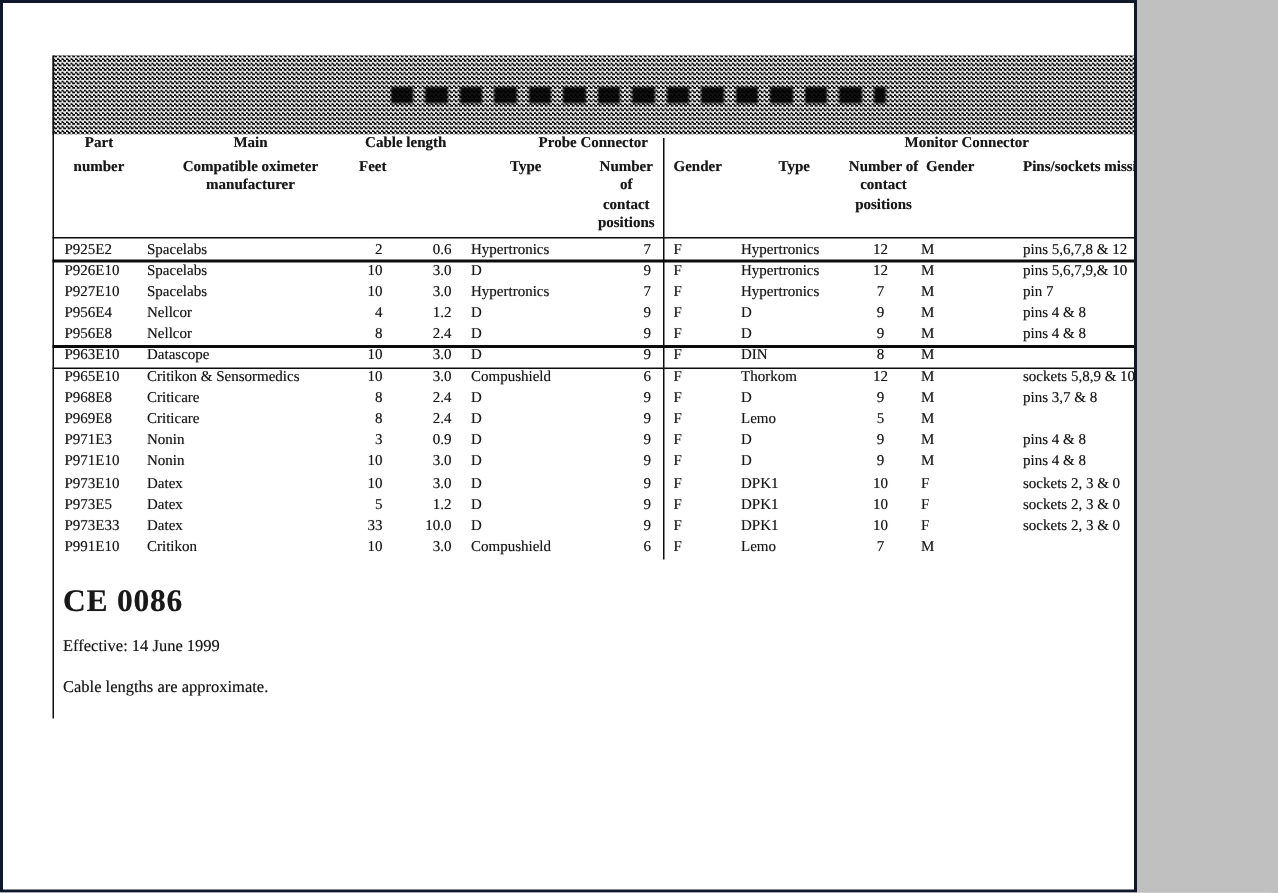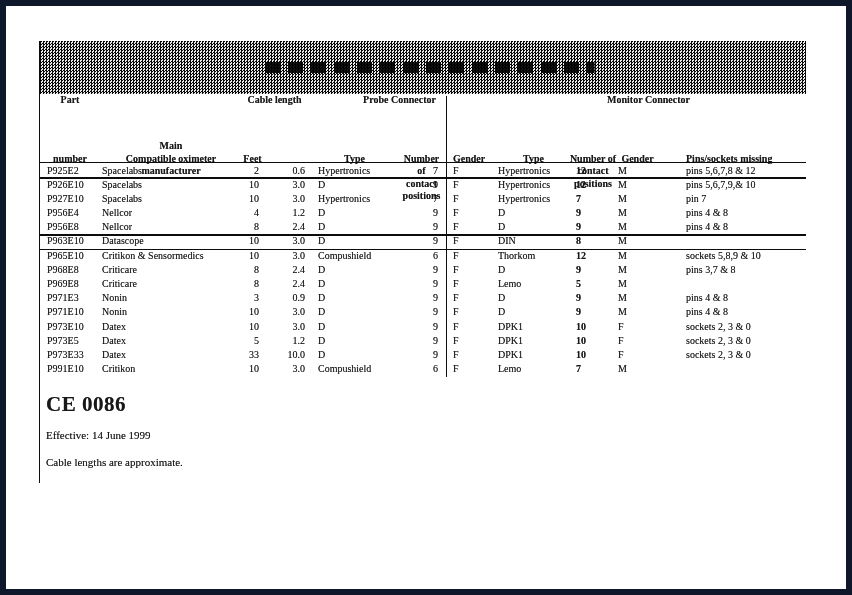--- a/index.html
+++ b/index.html
@@ -1,20 +1,20 @@
 <!DOCTYPE html>
 <html><head>
 <meta charset="utf-8">
 <style>
   html,body{margin:0;padding:0;background:#c0c0c0;}
   .page{
     position:relative;
-    width:852px;height:595px;
+    width:758px;height:595px;
     background:#ffffff;
-    border:6px solid #0f172a;
+    border:2px solid #0f172a;
     box-sizing:border-box;
     font-family:"Liberation Serif","DejaVu Serif",serif;
     color:#181818;
     overflow:hidden;
   }
   
   .banner{
     position:absolute;left:33px;top:35px;width:767px;height:53px;
     background-color:#8a8a8a;
     background-image:
@@ -32,21 +32,21 @@
   
   .tbl-header,.tbl-body{
     position:absolute;left:33px;width:767px;
     display:grid;
     grid-template-columns:62px 140px 23px 44px 93px 41px 49px 85px 33px 57px 140px;
   }
   .tbl-header{top:88px;height:69px;font-weight:bold;font-size:10px;line-height:12.5px;overflow:visible;}
   .tbl-body{top:157.5px;grid-auto-rows:14.2px;font-size:10px;line-height:14.2px;}
   .hcell{text-align:center;}
   .g-part{grid-column:1;grid-row:1;}
-  .g-main{grid-column:2;grid-row:1;margin-top:46px;}
+  .g-main{grid-column:2;grid-row:1;}
   .g-cable{grid-column:3/5;grid-row:1;}
   .g-probe{grid-column:5/8;grid-row:1;}
   .g-mon{grid-column:8/12;grid-row:1;}
   .s1{grid-column:1;grid-row:2;}
   .s2{grid-column:2;grid-row:2;}
   .s3{grid-column:3;grid-row:2;}
   .s4{grid-column:4;grid-row:2;}
   .s5{grid-column:5;grid-row:2;}
   .s6{grid-column:6;grid-row:2;}
   .s7{grid-column:7;grid-row:2;text-align:left;padding-left:11px;}
@@ -56,21 +56,21 @@
   .s11{grid-column:11;grid-row:2;text-align:left;padding-left:20px;}
   .cell{white-space:nowrap;overflow:visible;}
   .col-0{padding-left:8px;}
   .col-1{padding-left:1px;}
   .col-2{text-align:right;padding-right:5px;}
   .col-3{text-align:right;padding-right:3px;}
   .col-4{padding-left:10px;}
   .col-5{text-align:right;padding-right:4px;}
   .col-6{padding-left:11px;}
   .col-7{padding-left:7px;}
-  .col-8{text-align:left;padding-right:3px;font-weight:bold;}
+  .col-8{text-align:center;padding-right:3px;}
   .col-9{padding-left:9px;}
   .col-10{padding-left:20px;}
   
   .hline{position:absolute;left:33px;width:767px;height:1.4px;background:#0c0c0c;}
   .hl-1{top:156px;}
   .hl-2{top:171.2px;}
   .hl-3{top:228.2px;}
   .hl-4{top:242.6px;}
   .vline{position:absolute;width:1.3px;background:#0c0c0c;}
   .v-left{left:33px;top:35px;height:442px;}

